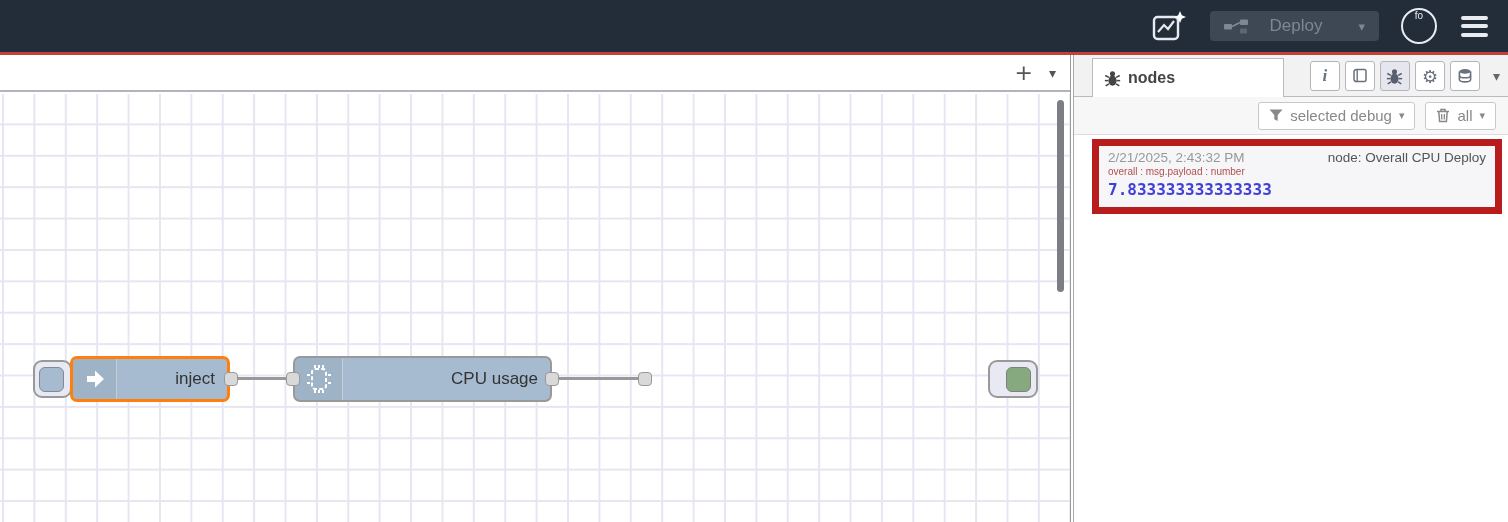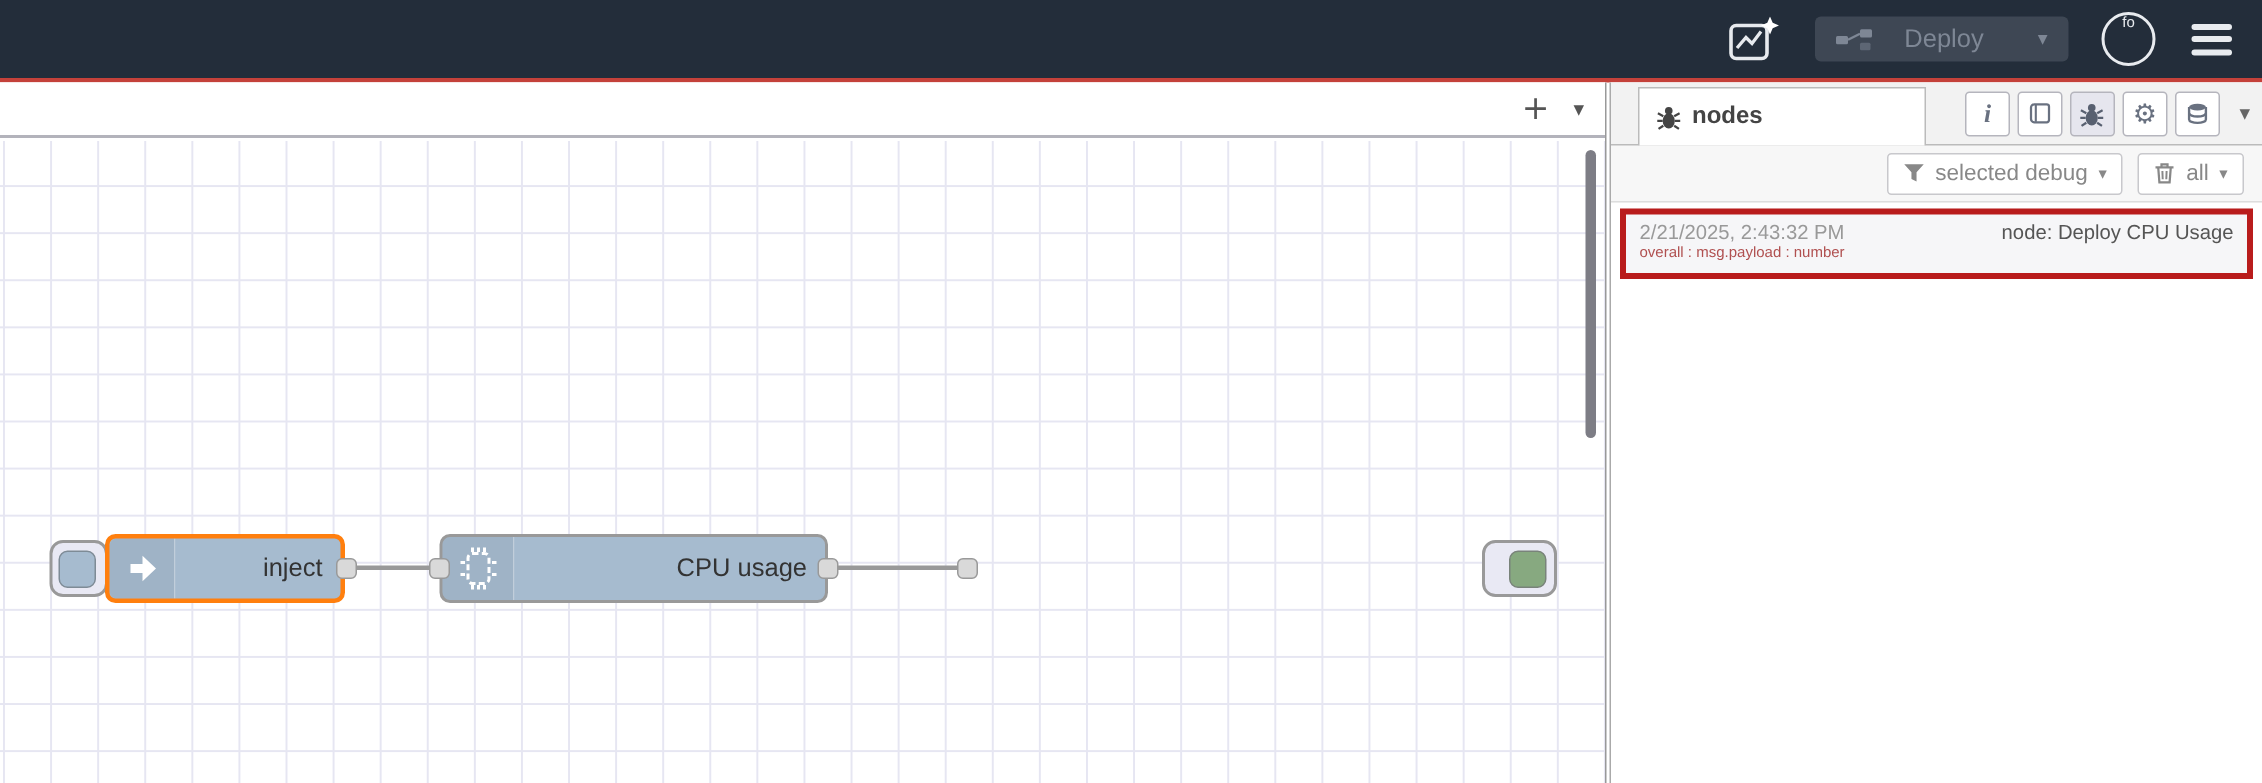--- a/index.html
+++ b/index.html
@@ -70,21 +70,21 @@
   .sb-panel-caret { border:none; background:none; color:#666; font-size:14px; margin-left:8px; cursor:pointer;
                     font-family:"DejaVu Sans",sans-serif; }
   .glyph { font-family:"DejaVu Sans",sans-serif; }
   .info-glyph { font-family:"Liberation Serif","DejaVu Serif",serif; font-weight:bold; font-style:italic; font-size:17px; }
   .sb-toolbar { width:100%; height:38px; background:#f7f7f7; border-bottom:1px solid #ddd;
                 display:flex; align-items:center; justify-content:flex-end; gap:10px; padding-right:12px; }
   .tool-btn { height:28px; background:#fff; border:1px solid #c8c8cc; border-radius:3px; color:#888;
               font-size:15px; display:flex; align-items:center; gap:7px; padding:0 10px; cursor:pointer; }
   .tool-btn .caret { font-size:11px; font-family:"DejaVu Sans",sans-serif; }
   .sb-messages { width:100%; }
-  .dbg-msg { margin:4px 6px 0 6px; background:#f6f6f8; border:4px solid #b91c1c; padding:4px 9px 8px 9px;
+  .dbg-msg { margin:4px 6px 0 18px; background:#f6f6f8; border:7px solid #b91c1c; padding:4px 9px 8px 9px;
              cursor:pointer; }
   .dbg-meta { display:flex; justify-content:space-between; align-items:baseline; font-size:13.5px; }
   .dbg-time { color:#999; }
   .dbg-source { color:#555; }
   .dbg-prop { font-size:10px; color:#b05050; margin-top:1px; }
   .dbg-value { font-family:"DejaVu Sans Mono","Liberation Mono",monospace; font-weight:bold; font-size:16px;
                color:#4040d6; margin-top:3px; }
 </style>
 </head>
 <body>
@@ -248,20 +248,21 @@
         </svg>
         <span>all</span>
         <span class="caret">▾</span>
       </button>
     </div>
 
     <div class="sb-messages">
       <div class="dbg-msg">
         <div class="dbg-meta">
           <span class="dbg-time">2/21/2025, 2:43:32 PM</span>
-          <span class="dbg-source">node: Deploy CPU Usage</span>
+          <span class="dbg-source">node: Overall CPU Deploy</span>
         </div>
         <div class="dbg-prop">overall : msg.payload : number</div>
+        <div class="dbg-value">7.833333333333333</div>
       </div>
     </div>
   </div>
 
 </div>
 
 </body></html>

